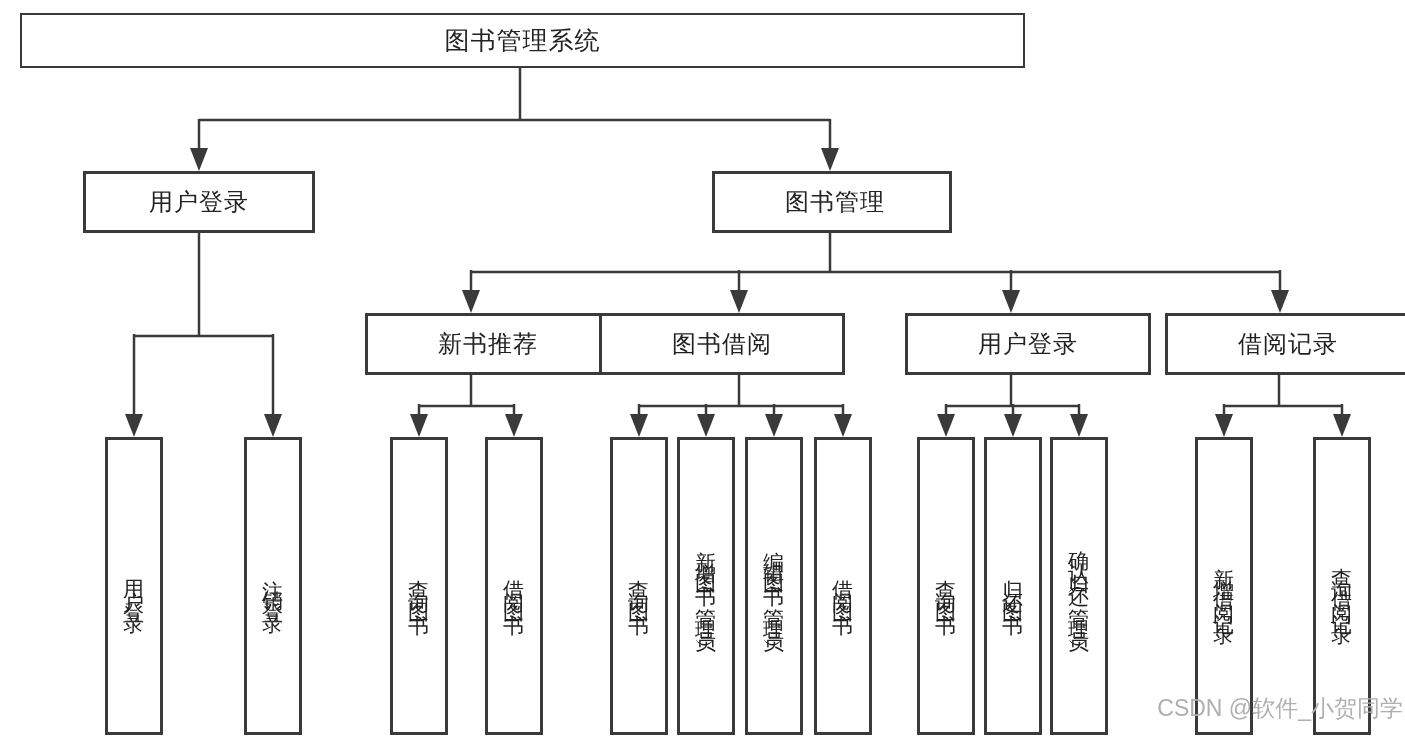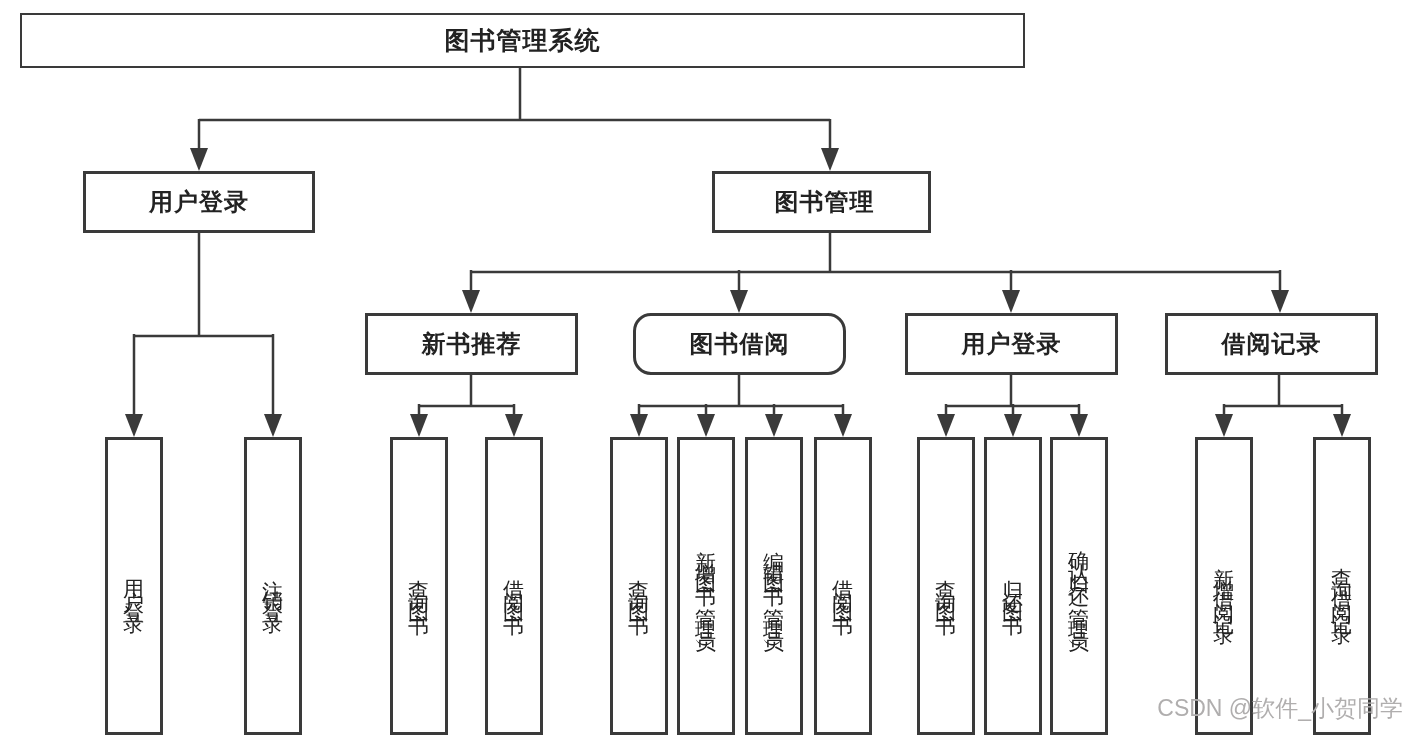--- a/index.html
+++ b/index.html
@@ -21,36 +21,36 @@
   .wires{position:absolute;left:0;top:0;width:1405px;height:747px;}
   .wires path{stroke:var(--line);stroke-width:2.5;fill:none;}
   .wires polygon{fill:var(--line);stroke:none;}
   .box{
     position:absolute;
     background:var(--bg);
     border:3px solid var(--border);
     color:var(--text);
     display:flex;align-items:center;justify-content:center;
   }
-  .h{font-size:24px;letter-spacing:1px;white-space:nowrap;font-weight:bold;}
+  .h{font-size:24px;letter-spacing:1px;white-space:nowrap;}
   .v{width:58px;top:437px;height:298px;}
   .v .vt{
     writing-mode:vertical-rl;
     text-orientation:mixed;
     font-size:21px;
     letter-spacing:0.55em;
     line-height:1;
     white-space:nowrap;
   }
   .n-root{left:20px;top:13px;width:1005px;height:55px;border-width:2.5px;font-size:25px;}
   .n-l2a{left:83px;top:171px;width:232px;height:62px;}
-  .n-l2b{left:712px;top:171px;width:219px;height:62px;padding-left:6px;}
-  .l3{top:313px;width:213px;height:62px;}
+  .n-l2b{left:712px;top:171px;width:240px;height:62px;padding-left:6px;}
+  .l3{top:313px;width:246px;height:62px;}
   .l3a{left:365px;}
-  .l3b{left:633px;border-radius:18px;}
+  .l3b{left:599px;}
   .l3c{left:905px;}
   .l3d{left:1165px;}
   .lf1{left:105px;}  .lf2{left:244px;}
   .lf3{left:390px;}  .lf4{left:485px;}
   .lf5{left:610px;}  .lf6{left:677px;}
   .lf7{left:745px;}  .lf8{left:814px;}
   .lf9{left:917px;}  .lf10{left:984px;} .lf11{left:1050px;}
   .lf12{left:1195px;}.lf13{left:1313px;}
   .watermark{
     position:absolute;right:2px;bottom:23px;

